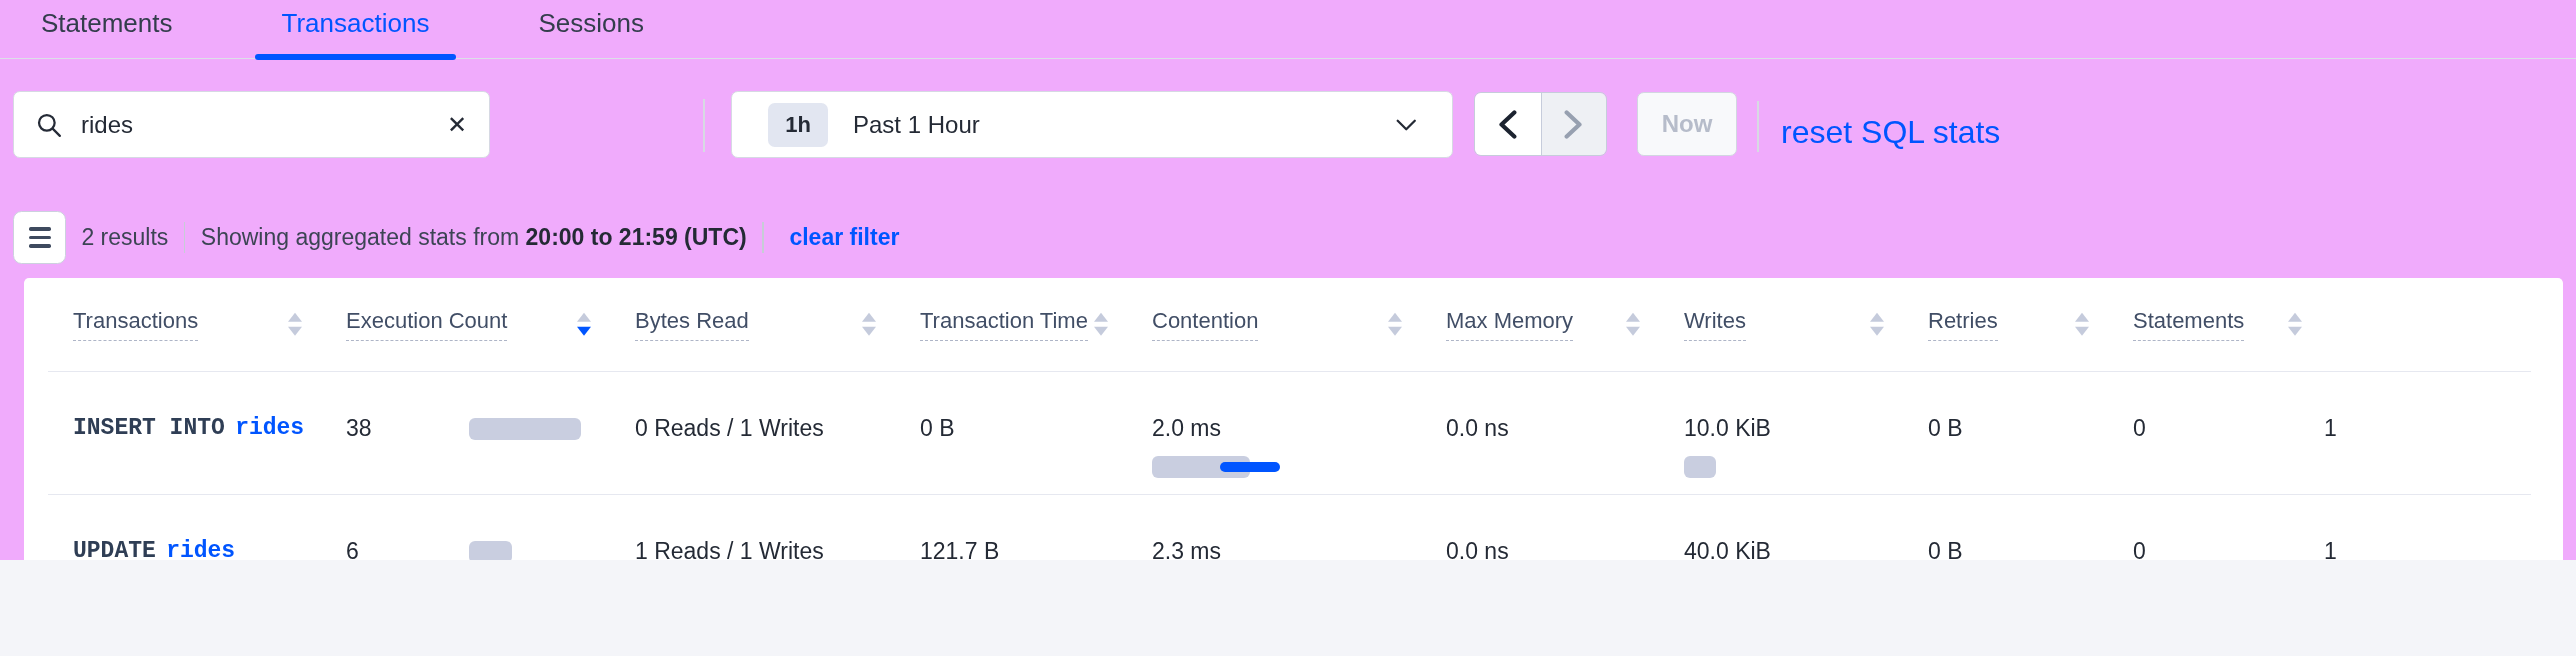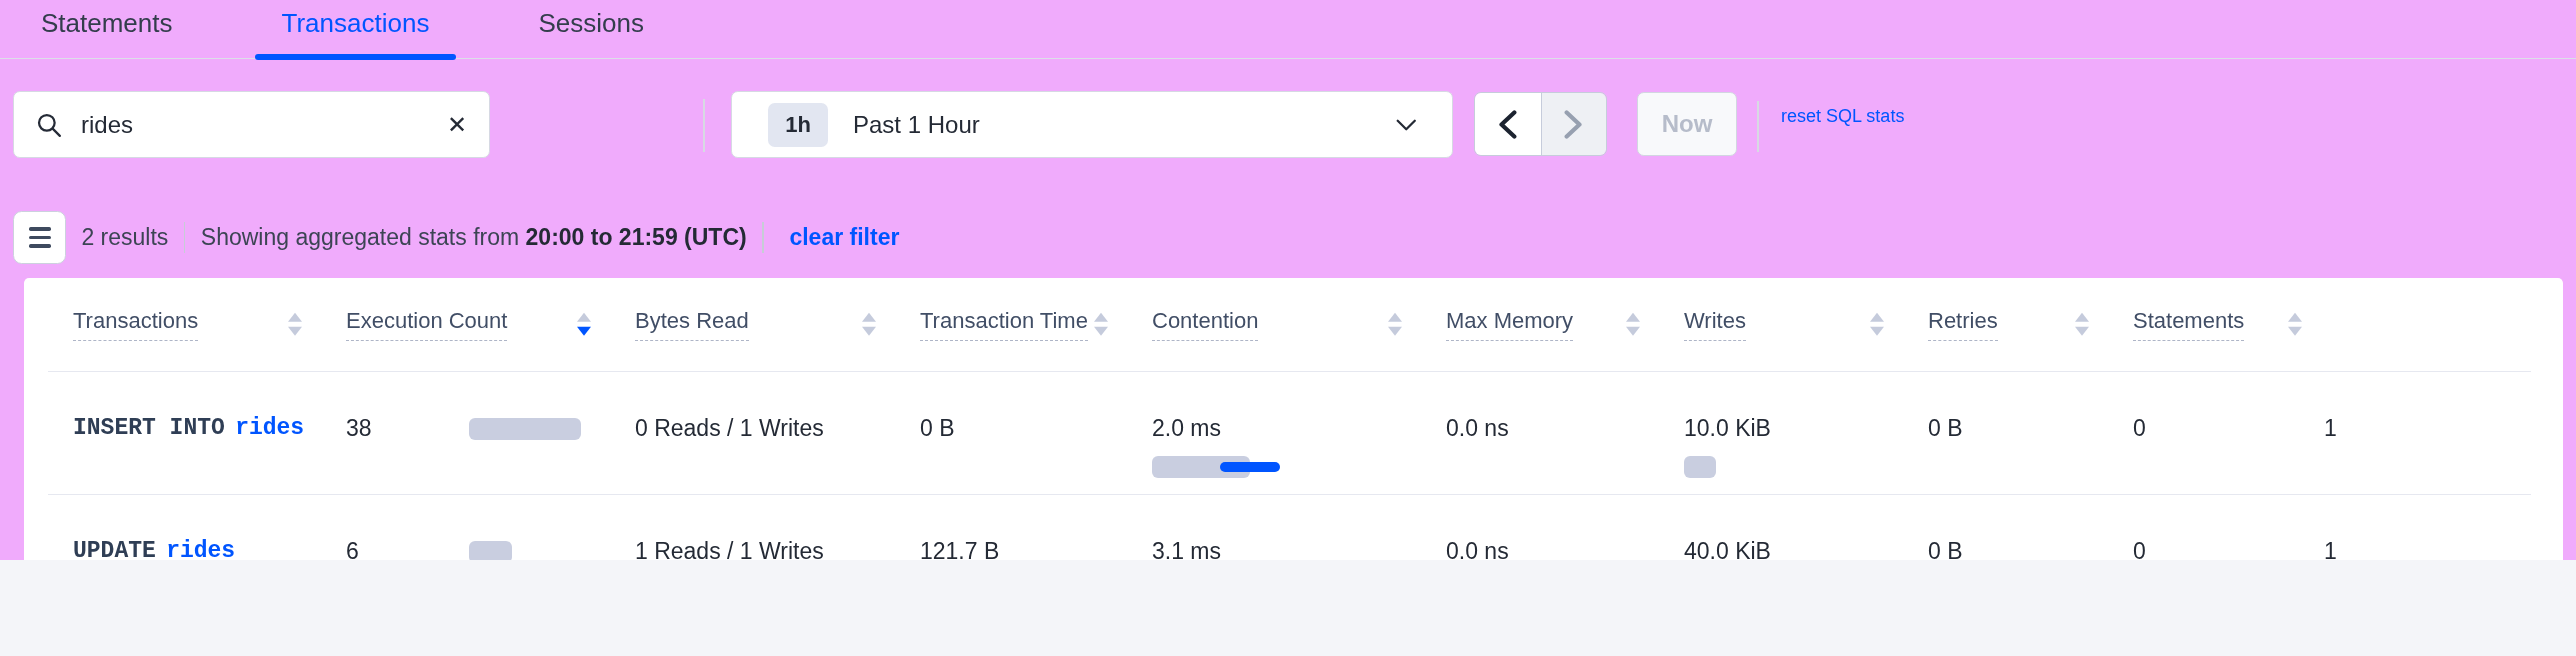--- a/index.html
+++ b/index.html
@@ -57,22 +57,22 @@
   .navseg { width:50%; height:100%; display:flex; align-items:center; justify-content:center; background:#fff; cursor:pointer; }
   .navseg.disabled { background:#eef0f4; cursor:default; }
   .navseg + .navseg { border-left:1.7px solid #c6ccdb; }
   .btn-now {
     position:absolute; left:1620px; top:92px; width:100px; height:64px;
     background:#f8f9fb; border:1.7px solid #d2d6e1; border-radius:6.8px;
     display:flex; align-items:center; justify-content:center;
     font-size:24px; font-weight:bold; color:#b6bcca;margin-left:17px;
   }
   .reset-link {
-    position:absolute; left:1781px; top:84px; height:64px;
-    display:flex; align-items:center; font-size:18px; color:#0055ff; cursor:pointer;
+    position:absolute; left:1781px; top:100px; height:64px;
+    display:flex; align-items:center; font-size:32px; color:#0055ff; cursor:pointer;
   }
   
   .results { position:absolute; left:13px; top:211px; height:53px; display:flex; align-items:center; font-size:23px; color:#3c4454; }
   .colbtn {
     width:53px; height:53px; background:#fff; border:1.7px solid #ccd1de; border-radius:8.5px;
     display:flex; flex-direction:column; align-items:center; justify-content:center; gap:5.1px; cursor:pointer;
   }
   .colbtn i { display:block; width:22px; height:3.4px; border-radius:1.7px; background:#3e4a5e; }
   .results .sep { width:1.7px; height:31px; background:#c7ccd6; margin:0 15.4px; }
   .results .count { margin-left:15.4px; }
@@ -272,21 +272,21 @@
           <span class="bar exec-bar" style="width: 43px;"></span>
         </div>
         <div class="td">1 Reads / 1 Writes</div>
         <div class="td">
           <span>121.7 B</span>
           <div class="bar barwrap" style="width: 117px;">
             <span class="bluebar" style="width: 26px; left: 106px;"></span>
           </div>
         </div>
         <div class="td">
-          <span>3.1 ms</span>
+          <span>2.3 ms</span>
           <div class="bar barwrap" style="width: 84px;">
             <span class="bluebar" style="width: 73px; left: 50px;"></span>
           </div>
         </div>
         <div class="td">0.0 ns</div>
         <div class="td">
           <span>40.0 KiB</span>
           <div class="bar barwrap" style="width: 128px;"></div>
         </div>
         <div class="td">0 B</div>

